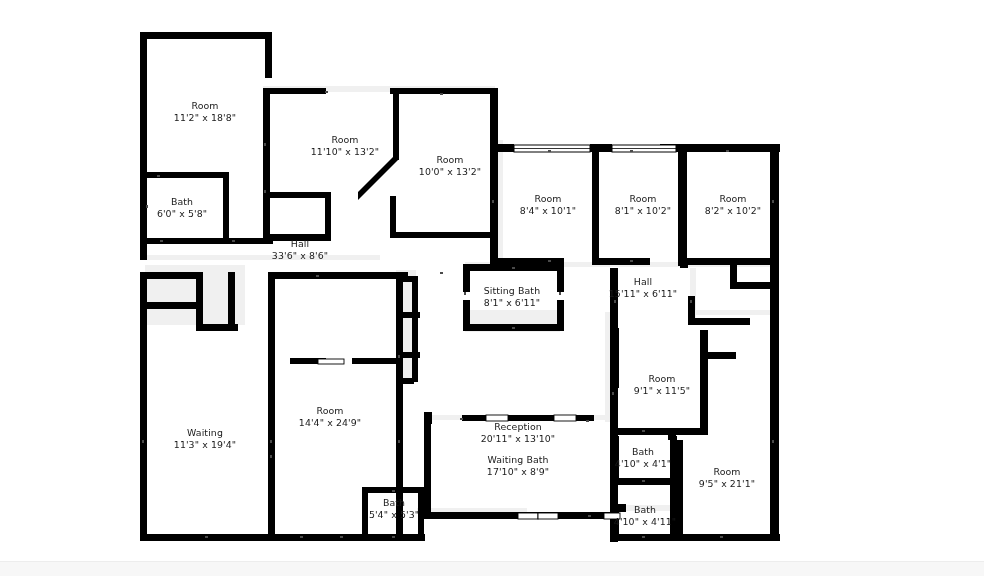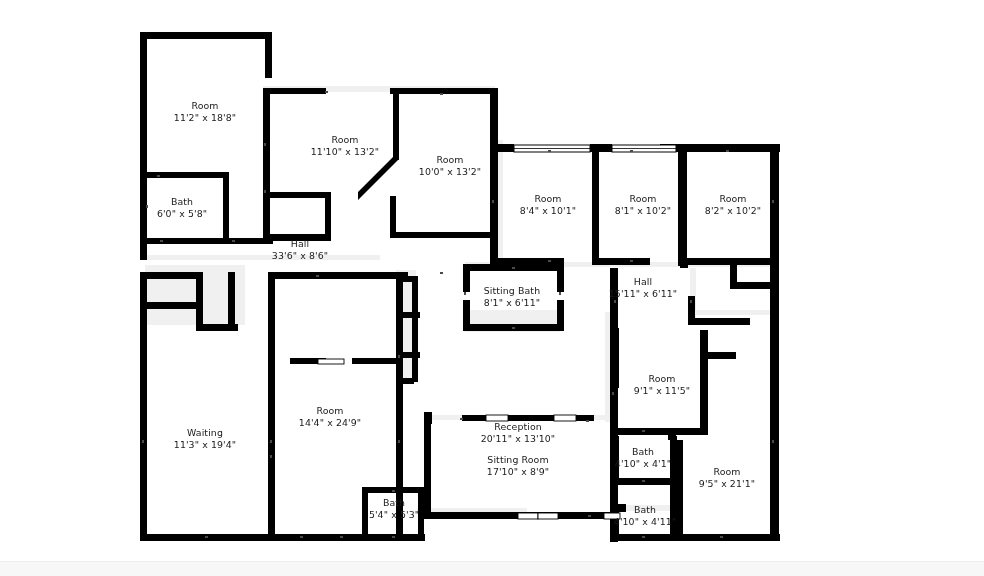--- a/index.html
+++ b/index.html
@@ -358,21 +358,21 @@
     <span class="rl-name">Bath</span>
     <span class="rl-dims">4'10" x 4'1"</span>
   </div>
 
   <div class="room-label" style="left:727px; top:478px;">
     <span class="rl-name">Room</span>
     <span class="rl-dims">9'5" x 21'1"</span>
   </div>
 
   <div class="room-label" style="left:518px; top:466px;">
-    <span class="rl-name">Sitting Room</span>
+    <span class="rl-name">Waiting Bath</span>
     <span class="rl-dims">17'10" x 8'9"</span>
   </div>
 
   <div class="room-label" style="left:394px; top:509px;">
     <span class="rl-name">Bath</span>
     <span class="rl-dims">5'4" x 5'3"</span>
   </div>
 
   <div class="room-label" style="left:645px; top:516px;">
     <span class="rl-name">Bath</span>

